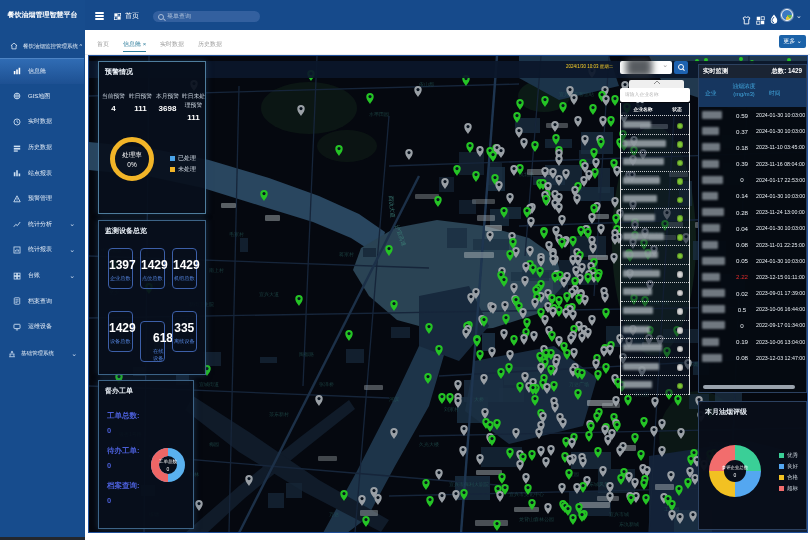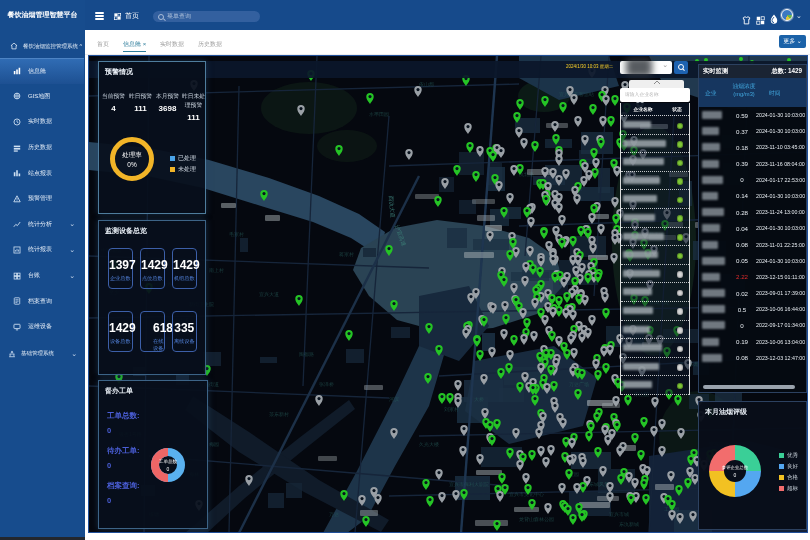--- a/index.html
+++ b/index.html
@@ -38,21 +38,21 @@
 
 #banner { position:absolute; left:0; top:5px; width:718px; height:17px; background:rgba(11,23,42,0.93); }
 #btitle { position:absolute; left:331px; top:4px; transform:translateX(-50%); color:#85bcdf; font-size:9px; font-weight:bold; letter-spacing:4.4px; white-space:nowrap; }
 #bdate { position:absolute; left:477px; top:7.5px; color:#ffd428; font-size:4.5px; white-space:nowrap; }
 
 
 .panel { position:absolute; background:rgba(8,15,28,0.93); border:1px solid #4f7d9d; box-shadow:0 0 6px rgba(40,80,120,0.5); }
 .ptitle { position:absolute; left:6px; top:5px; color:#e7edf4; font-size:7px; font-weight:bold; }
 #p1 { left:9px; top:5px; width:108px; height:153px; }
 #p2 { left:9px; top:164px; width:108px; height:155px; border-color:#3d6487; }
-#p3 { left:9px; top:324px; width:110px; height:149px; border-color:#3d6487;text-align:center; }
+#p3 { left:9px; top:324px; width:96px; height:149px; border-color:#3d6487;text-align:center; }
 .stat4 { position:absolute; top:30px; width:27px; text-align:center; color:#cfd8e3; font-size:5.8px; }
 .stat4 b { display:block; color:#fff; font-size:8px; margin-top:3px; }
 .legend { position:absolute; left:71px; color:#d5dde6; font-size:6px; display:flex; align-items:center; gap:3px; }
 .sq { width:5px; height:5px; display:inline-block; }
 .box { position:absolute; width:24.5px; height:41px; border:1px solid #3c5fa8; border-radius:4px; text-align:center; color:#fff; }
 .box b { display:block; font-size:12px; margin-top:9px; }
 .box span { display:block; font-size:5.2px; color:#5180d9; margin-top:3px; }
 .wlabel { position:absolute; left:8px; color:#4b5fd8; font-size:7.5px; font-weight:bold; }
 
 
@@ -911,21 +911,21 @@
             <span>点位总数</span>
           </div>
         <div class="box" style="left:73px; top:27px;">
             <b>1429</b>
             <span>机组总数</span>
           </div>
         <div class="box" style="left:9px; top:90px;">
             <b>1429</b>
             <span>设备总数</span>
           </div>
-        <div class="box" style="left:41px; top:90px;padding-left:12px;">
+        <div class="box" style="left:41px; top:100px;padding-left:12px;">
             <b>618</b>
             <span>在线设备</span>
           </div>
         <div class="box" style="left:73px; top:90px;">
             <b>335</b>
             <span>离线设备</span>
           </div>
       </div>
 
       <div class="panel" id="p3">

